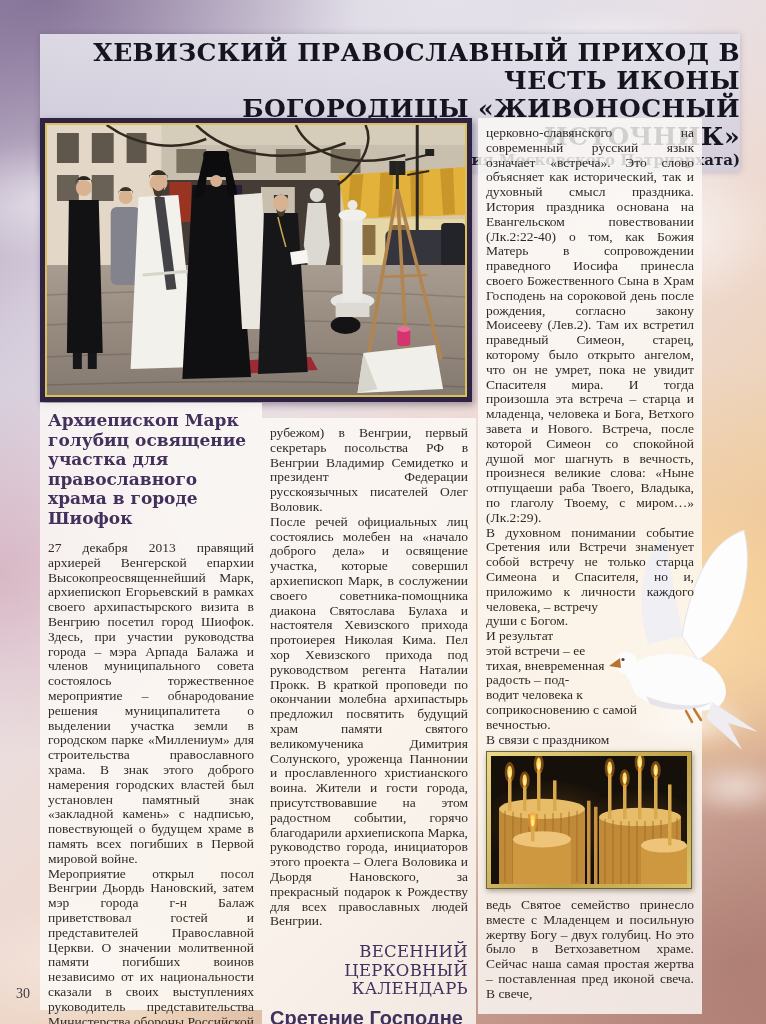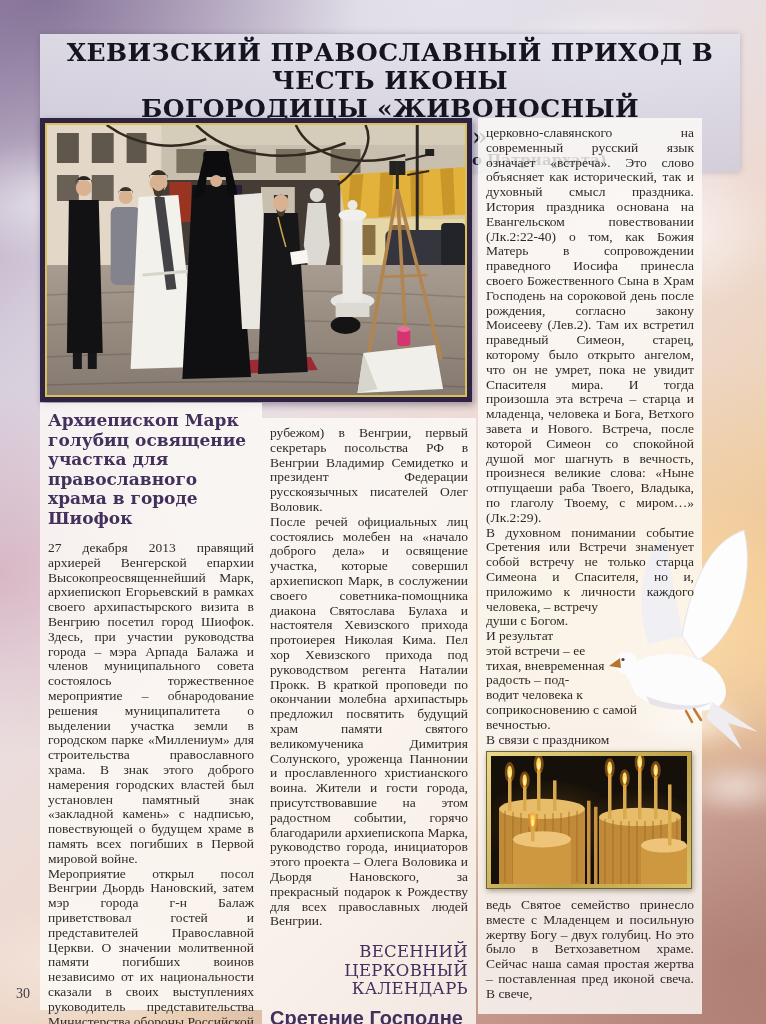--- a/index.html
+++ b/index.html
@@ -8,21 +8,21 @@
     background:
       radial-gradient(ellipse 300px 210px at 86% 62%, rgba(252,220,165,.95), rgba(252,220,165,0) 70%),
       radial-gradient(ellipse 430px 320px at 100% 58%, rgba(246,200,140,.8), rgba(246,200,140,0) 72%),
       radial-gradient(ellipse 520px 400px at 97% 94%, rgba(158,108,98,.6), rgba(158,108,98,0) 75%),
       radial-gradient(ellipse 430px 300px at 60% 102%, rgba(190,140,130,.55), rgba(190,140,130,0) 75%),
       radial-gradient(ellipse 300px 260px at 0% 56%, rgba(205,150,170,.5), rgba(205,150,170,0) 70%),
       radial-gradient(ellipse 420px 280px at 6% 0%, rgba(118,98,138,.7), rgba(118,98,138,0) 75%),
       radial-gradient(ellipse 520px 320px at 58% 0%, rgba(228,226,235,.95), rgba(228,226,235,0) 80%),
       linear-gradient(135deg,#ab9bb8 0%,#d6cddc 20%,#e9dfe3 38%,#eed9cf 54%,#ecd2b6 68%,#d9b3a4 85%,#c19288 100%);}
   .cloud{position:absolute;border-radius:50%;filter:blur(7px);background:radial-gradient(closest-side,rgba(255,255,255,.85),rgba(255,255,255,0));}
-  .masthead{position:absolute;left:40px;top:34px;width:700px;text-align:center;padding:5px 0 3px;
+  .masthead{position:absolute;left:40px;top:34px;width:700px;text-align:right;padding:5px 0 3px;
     background:linear-gradient(rgba(227,225,234,.92),rgba(208,204,219,.88));box-shadow:0 0 6px rgba(60,50,80,.25);}
   .masthead h1{margin:0;font-family:"DejaVu Serif",serif;font-size:25px;line-height:28px;font-weight:700;color:#15151f;letter-spacing:.4px;}
   .masthead .subtitle{font-family:"DejaVu Serif",serif;font-size:15px;line-height:18px;font-weight:700;color:#1b1b26;}
   .main-photo{position:absolute;left:40px;top:118px;width:432px;height:284px;background:#2e2342;padding:5px;box-sizing:border-box;box-shadow:2px 3px 7px rgba(40,30,60,.4);}
   .main-photo .inner{width:100%;height:100%;border:2px solid #d9c05c;box-sizing:border-box;overflow:hidden;}
   .main-photo svg{display:block;width:100%;height:100%;}
   .col{position:absolute;box-sizing:border-box;background:rgba(252,250,246,.82);padding:8px 8px 10px;
     font-size:13.5px;line-height:14.8px;color:#2e2b28;text-align:justify;}
   .col .txt{white-space:pre-line;}
   .col1{left:40px;top:403px;width:222px;height:607px;}

